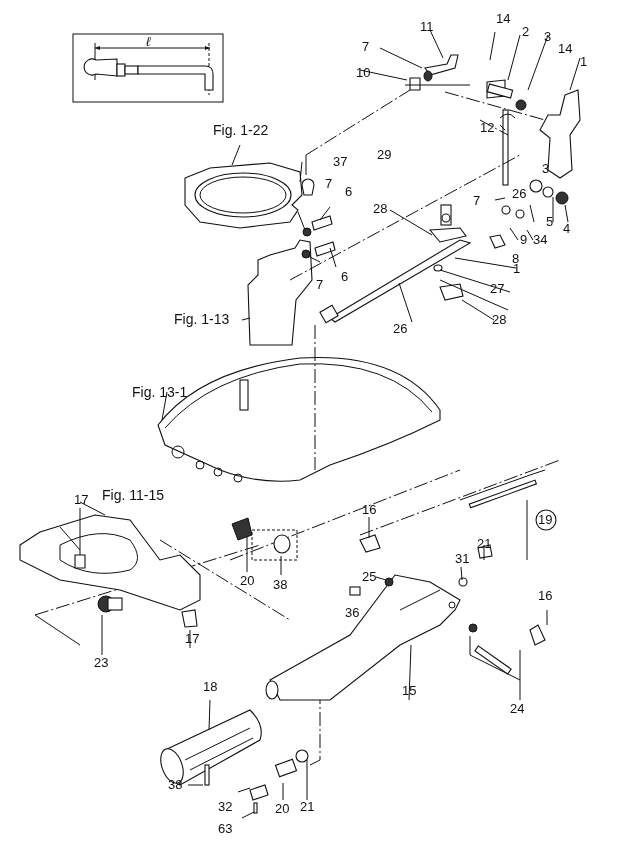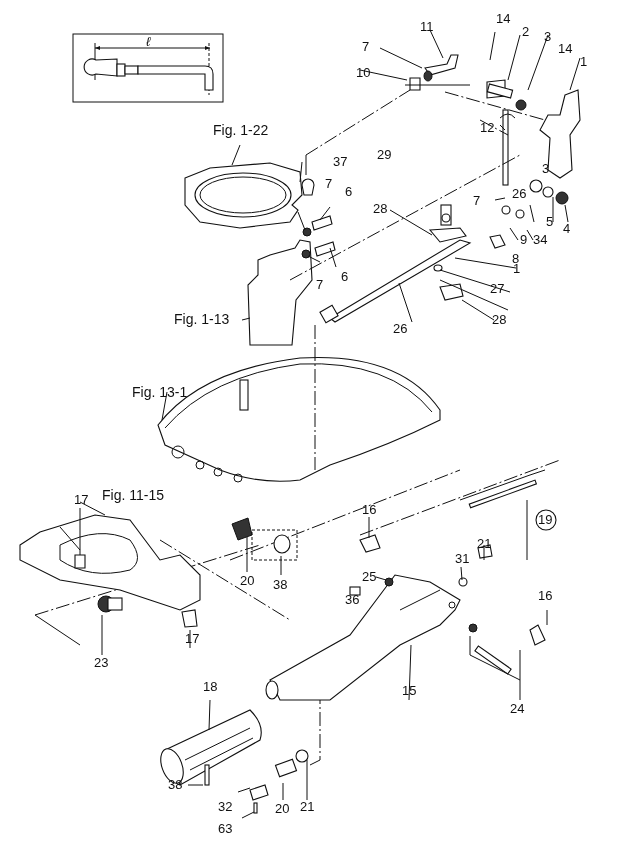--- a/index.html
+++ b/index.html
@@ -247,17 +247,17 @@
 <div class="lbl" style="left:490px;top:282px">27</div>
 <div class="lbl" style="left:373px;top:202px">28</div>
 <div class="lbl" style="left:492px;top:313px">28</div>
 <div class="lbl" style="left:377px;top:148px">29</div>
 <div class="lbl" style="left:240px;top:574px">20</div>
 <div class="lbl" style="left:455px;top:552px">31</div>
 <div class="lbl" style="left:218px;top:800px">32</div>
 <div class="lbl" style="left:512px;top:187px">26</div>
 <div class="lbl" style="left:533px;top:233px">34</div>
 <div class="lbl" style="left:218px;top:822px">63</div>
-<div class="lbl" style="left:345px;top:593px">36</div>
+<div class="lbl" style="left:345px;top:606px">36</div>
 <div class="lbl" style="left:333px;top:155px">37</div>
 <div class="lbl" style="left:273px;top:578px">38</div>
 
 </div>
 
 </body></html>

